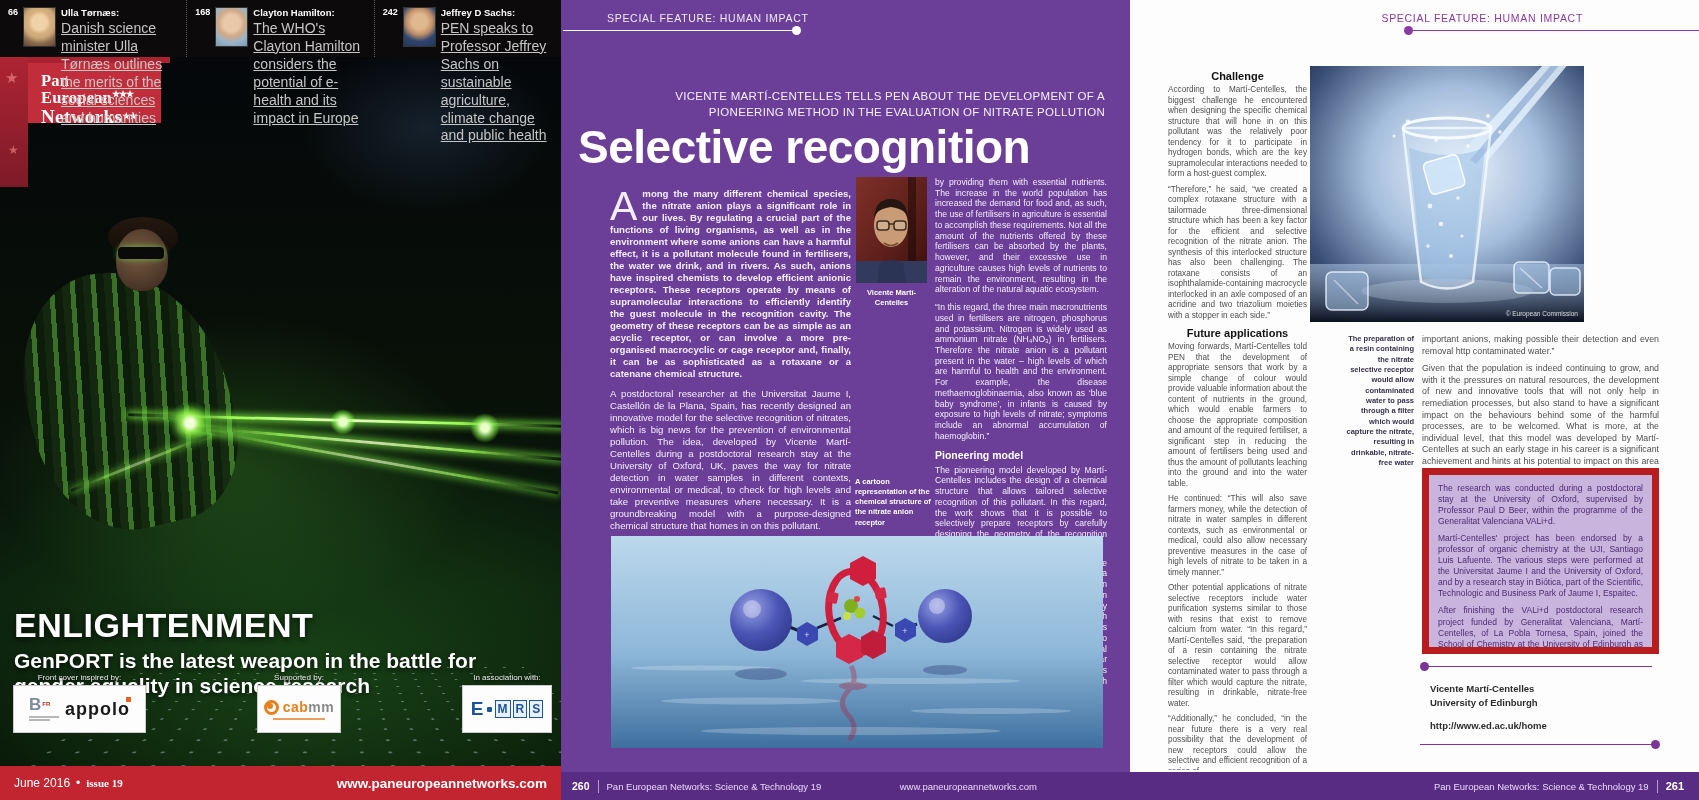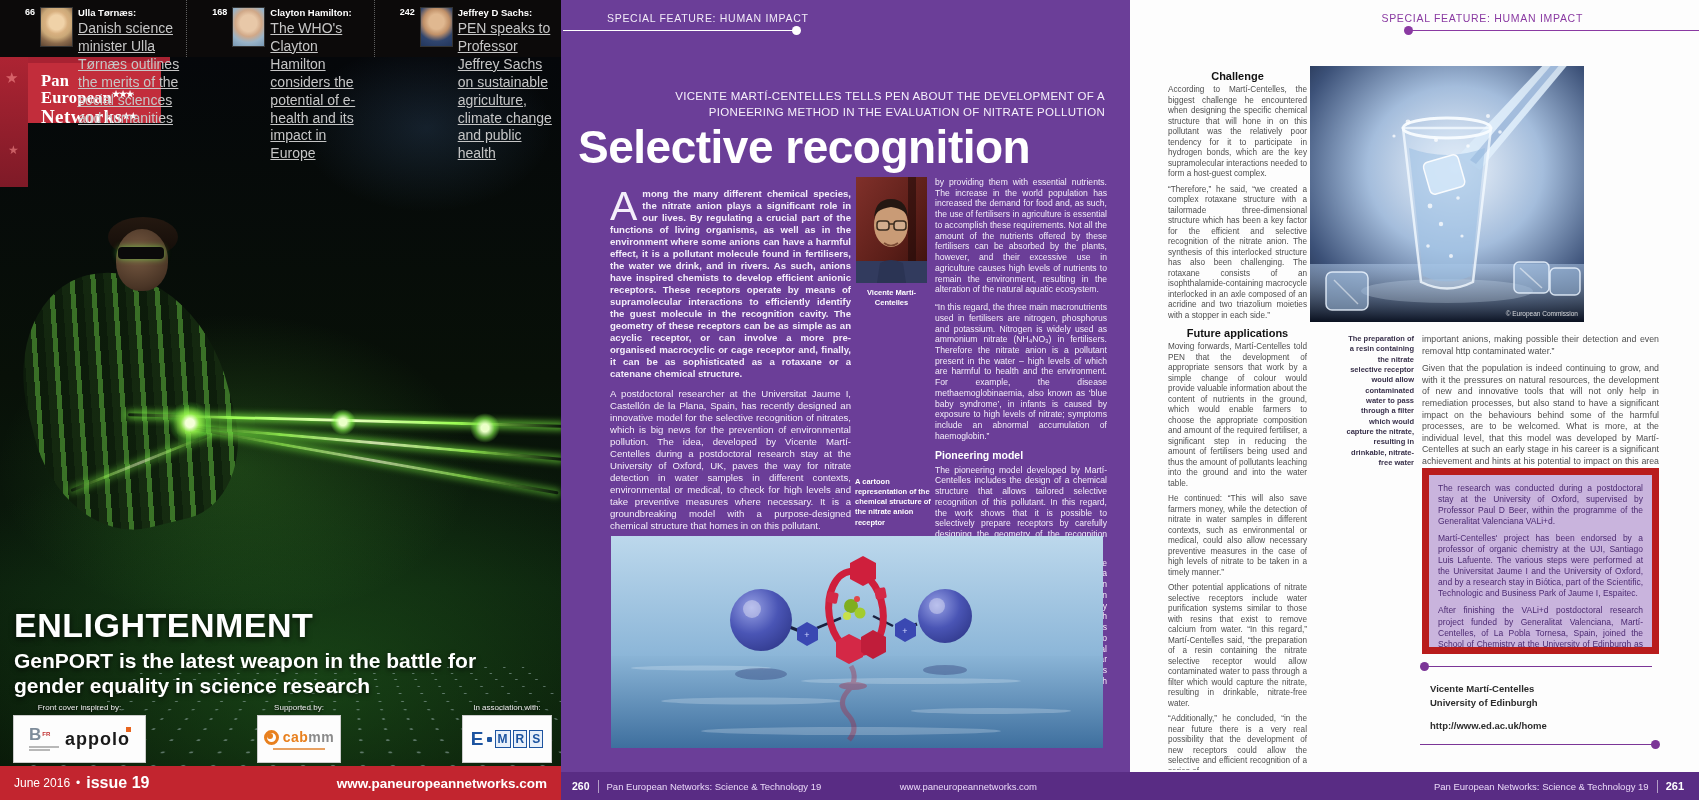--- a/index.html
+++ b/index.html
@@ -4,21 +4,21 @@
 <style>
   * { margin:0; padding:0; box-sizing:border-box; }
   html,body { background:#222; }
   #stage { position:relative; width:1699px; height:800px; overflow:hidden;
            font-family:"Liberation Sans", sans-serif; background:#fff; }
 
   
   #cover { position:absolute; left:0; top:0; width:561px; height:800px; background:#070a08; overflow:hidden; }
 
   .teaser-bar { position:absolute; left:0; top:0; width:561px; height:57px; background:#0c0a0a; display:flex; z-index:5; }
-  .teaser { flex:1; display:flex; gap:5px; padding:7px 6px 4px 25px; }
+  .teaser { flex:1; display:flex; gap:5px; padding:7px 6px 4px 8px; }
   .teaser + .teaser { border-left:1px dotted #5f5f5f; }
   .teaser-num { color:#fff; font-weight:bold; font-size:9px; flex:none; }
   .teaser-photo { width:33px; height:40px; flex:none; border:1px solid #333; }
   .teaser:nth-of-type(1) .teaser-photo { background:radial-gradient(circle at 50% 38%, #f0d2a8 0 26%, #d8b080 40%, #caa878 55%, #8a6a4c 75%, #5c4432); }
   .teaser:nth-of-type(2) .teaser-photo { background:radial-gradient(circle at 50% 40%, #e8c8a8 0 30%, #d0a888 48%, #9ab4c8 70%, #7898b4); }
   .teaser:nth-of-type(3) .teaser-photo { background:radial-gradient(circle at 50% 36%, #e0b890 0 26%, #c09068 45%, #30456e 68%, #22365c); }
   .teaser-body { min-width:0; }
   .teaser-title { color:#fff; font-weight:bold; font-size:9.5px; margin-bottom:2px; }
   .teaser-text { color:#c6c6c6; font-size:14px; line-height:1.28;text-decoration:underline; }
 
@@ -74,21 +74,21 @@
   .masthead { position:absolute; left:192px; top:4px; width:345px; color:#fff;
     font-family:"DejaVu Serif", serif; font-weight:bold; line-height:1.13; font-size:46px;
     text-shadow:0 2px 8px rgba(0,0,0,.6); }
   .masthead .m2 { margin-left:10px; }
 
   .cover-headline { position:absolute; left:14px; top:549px; color:#fff; font-weight:bold; font-size:34px;
     letter-spacing:.5px; text-shadow:0 2px 6px rgba(0,0,0,.7); }
   .cover-subhead { position:absolute; left:14px; top:591px; width:500px; color:#fff; font-weight:bold;
     font-size:21px; line-height:1.2; text-shadow:0 2px 5px rgba(0,0,0,.7); }
 
-  .sponsor-group { position:absolute; top:646px; text-align:center; }
+  .sponsor-group { position:absolute; top:616px; text-align:center; }
   .sponsor-group.g1 { left:13px; width:133px; }
   .sponsor-group.g2 { left:257px; width:84px; }
   .sponsor-group.g3 { left:462px; width:90px; }
   .sponsor-label { color:#eee; font-size:8px; margin-bottom:3px; text-shadow:0 1px 3px #000; }
   .sponsor-box { background:#fdfdfd; height:48px; border:1px solid #ccc; display:flex; align-items:center; justify-content:center; gap:6px; padding:4px; }
   .bfh { width:30px; text-align:left; }
   .bfh-b { font-size:17px; font-weight:bold; color:#7e8c9a; line-height:.9; display:inline-block; }
   .bfh-fr { display:inline-block; vertical-align:4px; margin-left:1px; color:#c03030; font-size:6px; font-weight:bold; line-height:1.1; }
   .bfh-lines { margin-top:2px; }
   .bfh-lines div { height:2px; background:#b8b8b8; margin-bottom:1px; }
@@ -103,21 +103,21 @@
   .cab-sub { height:2px; width:52px; background:#e8a060; margin:2px auto 0; }
   .emrs { display:flex; align-items:center; gap:2px; font-weight:bold; color:#1d54a0; }
   .emrs .big-e { font-size:19px; }
   .emrs .dot { width:5px; height:5px; background:#1d54a0; border-radius:1px; margin:0 1px; }
   .emrs .boxed { border:1.5px solid #1d54a0; background:#e8f0fa; font-size:12px; padding:1px 2px; }
 
   .cover-footer { position:absolute; left:0; top:766px; width:561px; height:34px; background:#c2252f;
     display:flex; align-items:center; color:#fff; padding:0 14px; }
   .cover-footer .date { font-size:12px; }
   .cover-footer .sep { margin:0 6px; font-size:12px; }
-  .cover-footer .issue { font-size:16px; font-weight:bold; }
+  .cover-footer .issue { font-size:11px; font-weight:bold;font-family:Liberation Serif, serif; }
   .cover-footer .url { margin-left:auto; font-size:13.5px; font-weight:bold; }
 
   
   #page-left { position:absolute; left:561px; top:0; width:569px; height:800px; background:#6b3e98; color:#f4eefa; overflow:hidden; }
   .kicker-l-text { position:absolute; left:46px; top:12px; font-size:10.5px; letter-spacing:.7px; color:#f2ecf8; }
   .kicker-l-line { position:absolute; left:2px; top:30px; width:234px; height:1px; background:#fff; }
   .kicker-l-line::after { content:''; position:absolute; right:-4px; top:-4px; width:9px; height:9px; border-radius:50%; background:#fff; }
   .standfirst { position:absolute; right:25px; top:88px; width:470px; text-align:right; font-size:11.5px;
     line-height:1.4; letter-spacing:.3px; color:#f6f0fb; }
   .article-title { position:absolute; left:17px; top:120px; font-size:46px; font-weight:bold; letter-spacing:-.5px; color:#fff; }

